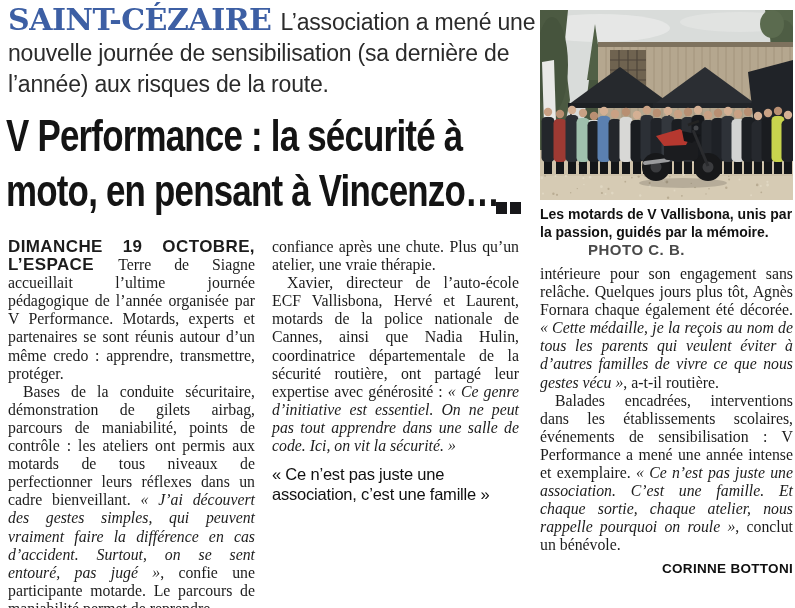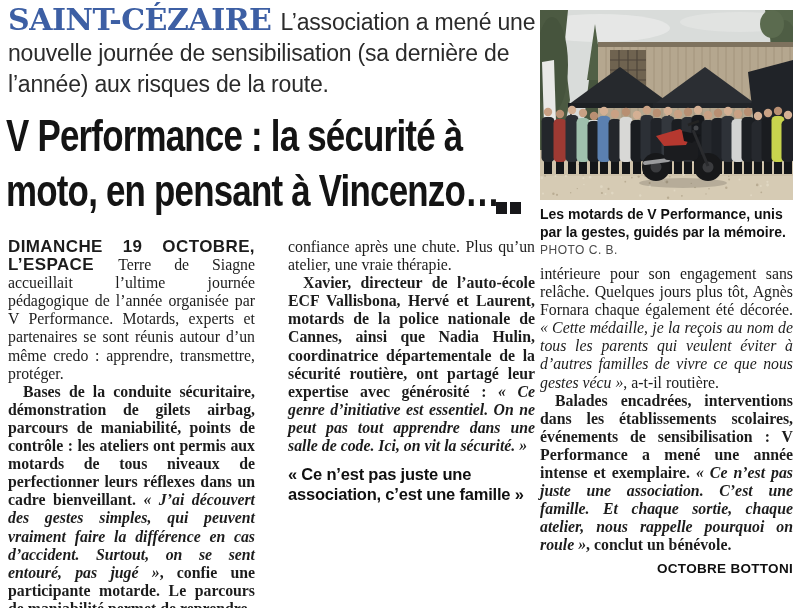--- a/index.html
+++ b/index.html
@@ -33,48 +33,48 @@
   }
   .headline-marks{position:absolute;left:496px;top:202px;display:flex;gap:3px;}
   .headline-marks span{width:11px;height:12px;background:#17171a;display:block;}
   
   .col{
     position:absolute;top:238px;width:247px;
     font-size:15.8px;line-height:18.1px;text-align:justify;
     hyphens:auto;-webkit-hyphens:auto;color:var(--body-text);
   }
   .col-1{left:8px;}
-  .col-2{left:288px;}
+  .col-2{left:272px;}
   .col-3{left:540px;top:265px;width:253px;}
   .col p{margin:0;}
-  .col p.indent{text-indent:15px;font-weight:bold;}
+  .col p.indent{text-indent:15px;}
   .seg-lead{
     font-family:"Liberation Sans",sans-serif;font-weight:700;font-size:17px;
     letter-spacing:0.4px;
   }
   .seg-italic{font-style:italic;}
   .subhead{
-    font-family:"Liberation Sans",sans-serif;font-weight:700;
+    font-family:"Liberation Sans",sans-serif;font-weight:400;
     font-size:16.5px;line-height:20px;text-align:left;letter-spacing:-0.2px;
     margin:9px 0 13px 0;color:#101010;
   }
   .byline{
     font-family:"Liberation Sans",sans-serif;font-weight:700;
     font-size:13.5px;text-align:right;margin-top:5px;letter-spacing:0.3px;color:#101010;
   }
   
   .photo-frame{position:absolute;left:540px;top:10px;width:253px;height:190px;overflow:hidden;}
   .photo-frame svg{display:block;}
   .caption{
     position:absolute;left:540px;top:206px;width:253px;
     font-family:"Liberation Sans",sans-serif;font-weight:700;
     font-size:14px;line-height:17.5px;color:#111;text-align:left;
   }
   .credit{
-    font-weight:400;font-size:12px;color:var(--photo-credit);letter-spacing:0.5px;
+    font-weight:700;font-size:15px;color:var(--photo-credit);letter-spacing:0.5px;margin-left:48px;
   }
 </style>
 </head>
 <body>
 
 <div class="page">
 
   <p class="kicker"><span class="kicker-location">SAINT-CÉZAIRE</span><span>L’association a mené une nouvelle journée de sensibilisation (sa dernière de l’année) aux risques de la route.</span></p>
 
   <h1 class="headline">V Performance : la sécurité à moto, en pensant à Vincenzo…</h1>
@@ -375,30 +375,30 @@
         <rect x="124" y="131" width="34" height="19" rx="4" fill="#1b1c1f"></rect>
         <path d="M116,126 L140,119 L150,127 L146,135 L124,136 Z" fill="#b6382f"></path>
         <path d="M142,121 L161,125 L152,133 L144,131 Z" fill="#141518"></path>
         <line x1="153" y1="120" x2="168" y2="156" stroke="#2a2b2e" stroke-width="3"></line>
         <line x1="148" y1="115" x2="159" y2="111" stroke="#222" stroke-width="2.5"></line>
         <circle cx="156" cy="118" r="2.5" fill="#44464a"></circle>
       </g>
     </svg>
   </div>
 
-  <div class="caption"><span>Les motards de V Performance, unis par la gestes, guidés par la mémoire.</span> <span class="credit">PHOTO C. B.</span></div>
+  <div class="caption"><span>Les motards de V Vallisbona, unis par la passion, guidés par la mémoire.</span> <span class="credit">PHOTO C. B.</span></div>
 
   <div class="col col-1">
       <p><span class="seg-lead">DIMANCHE 19 OCTOBRE, L’ESPACE </span><span class="seg-normal">Terre de Siagne accueillait l’ultime journée pédagogique de l’année organisée par V Performance. Motards, experts et partenaires se sont réunis autour d’un même credo : apprendre, transmettre, protéger.</span></p>
       <p class="indent"><span class="seg-normal">Bases de la conduite sécuritaire, démonstration de gilets airbag, parcours de maniabilité, points de contrôle : les ateliers ont permis aux motards de tous niveaux de perfectionner leurs réflexes dans un cadre bienveillant. </span><span class="seg-italic">« J’ai découvert des gestes simples, qui peuvent vraiment faire la différence en cas d’accident. Surtout, on se sent entouré, pas jugé »</span><span class="seg-normal">, confie une participante motarde. Le parcours de maniabilité permet de reprendre</span></p>
     </div>
   <div class="col col-2">
       <p><span class="seg-normal">confiance après une chute. Plus qu’un atelier, une vraie thérapie.</span></p>
       <p class="indent"><span class="seg-normal">Xavier, directeur de l’auto-école ECF Vallisbona, Hervé et Laurent, motards de la police nationale de Cannes, ainsi que Nadia Hulin, coordinatrice départementale de la sécurité routière, ont partagé leur expertise avec générosité : </span><span class="seg-italic">« Ce genre d’initiative est essentiel. On ne peut pas tout apprendre dans une salle de code. Ici, on vit la sécurité. »</span></p>
       <h3 class="subhead">« Ce n’est pas juste une association, c’est une famille »</h3>
     </div>
   <div class="col col-3">
       <p><span class="seg-normal">intérieure pour son engagement sans relâche. Quelques jours plus tôt, Agnès Fornara chaque également été décorée. </span><span class="seg-italic">« Cette médaille, je la reçois au nom de tous les parents qui veulent éviter à d’autres familles de vivre ce que nous gestes vécu »</span><span class="seg-normal">, a-t-il routière.</span></p>
       <p class="indent"><span class="seg-normal">Balades encadrées, interventions dans les établissements scolaires, événements de sensibilisation : V Performance a mené une année intense et exemplaire. </span><span class="seg-italic">« Ce n’est pas juste une association. C’est une famille. Et chaque sortie, chaque atelier, nous rappelle pourquoi on roule »</span><span class="seg-normal">, conclut un bénévole.</span></p>
-      <div class="byline">OCTOBRE BOTTONI</div>
+      <div class="byline">CORINNE BOTTONI</div>
     </div>
 
 </div>
 
 </body></html>

